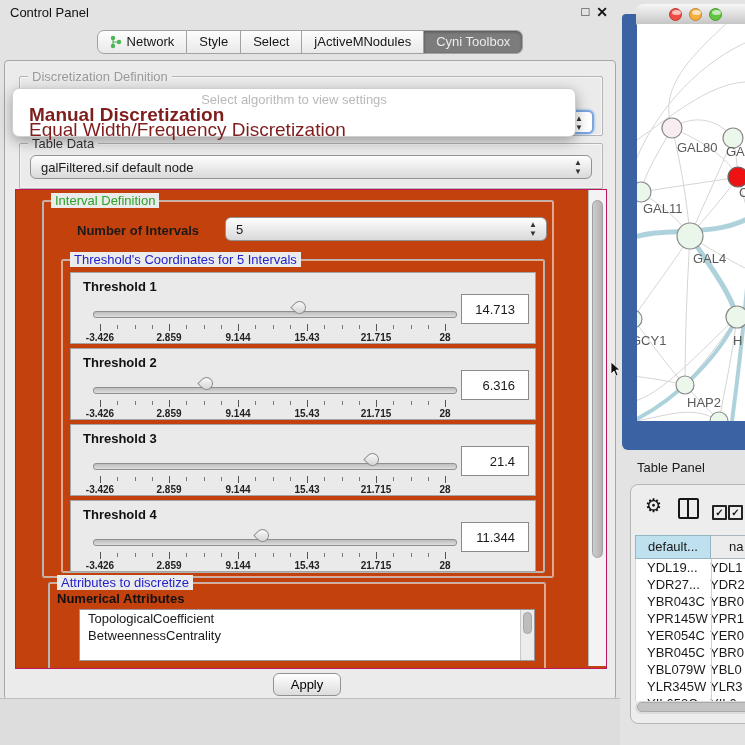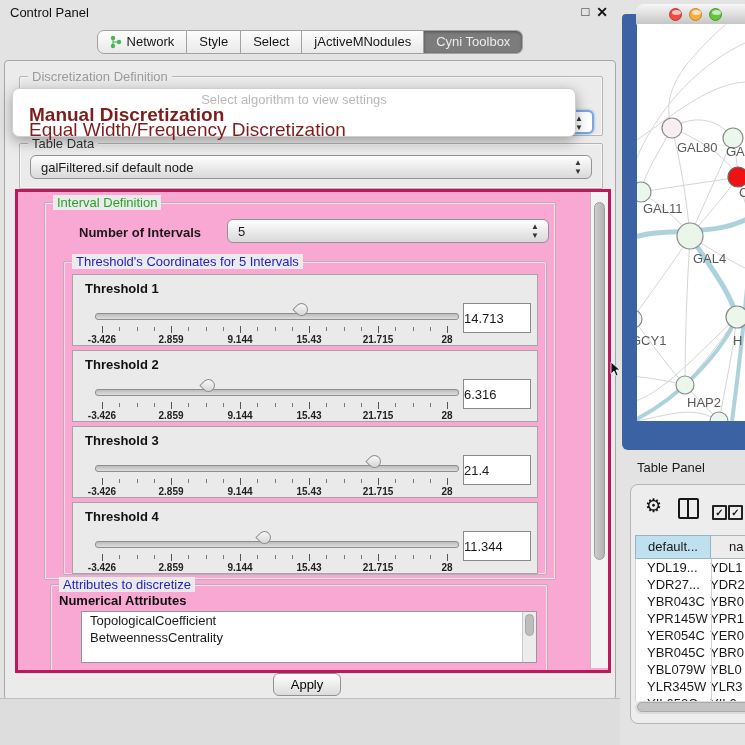--- a/index.html
+++ b/index.html
@@ -34,39 +34,39 @@
          border-radius:6px;font-size:13px;line-height:24px;padding-left:10px;box-sizing:border-box;}
   .combo .arrows{position:absolute;right:9px;top:2px;display:flex;flex-direction:column;line-height:9px;font-size:8px;color:#333;}
   .focus-combo{border:2px solid #7aa7e0;box-shadow:0 0 3px #7aa7e0;background:#fff;}
   
   .popup{position:absolute;left:12px;top:88px;width:564px;height:49px;background:#fff;border:1px solid #cfcfcf;
          border-radius:7px;box-shadow:0 4px 14px rgba(0,0,0,.35);z-index:30;padding-top:3px;box-sizing:border-box;}
   .popup-prompt{text-align:center;font-size:13px;color:#b9b9b9;height:15px;line-height:15px;}
   .popup-item{font-size:19px;height:15px;line-height:15px;padding-left:16px;color:#7f1d1d;}
   .popup-item.first{font-weight:bold;}
   
-  .scrollpane{position:absolute;left:10px;top:128px;width:590px;height:478px;border:3px solid #be185d;
-              background:#f9a8d4;overflow:hidden;}
+  .scrollpane{position:absolute;left:10px;top:128px;width:590px;height:478px;border:1px solid #be185d;
+              background:#c2410c;overflow:hidden;}
   .vscroll{position:absolute;right:0;top:0;width:17px;height:476px;background:#f3f3f3;border-left:1px solid #b9b9b9;}
   .vscroll .vthumb{position:absolute;left:3px;top:10px;width:11px;height:358px;border-radius:6px;
                    background:linear-gradient(90deg,#cdcdcd,#b2b2b2);border:1px solid #9e9e9e;box-sizing:border-box;}
   
   .th-panel{position:absolute;left:8px;width:466px;height:72px;border:1px solid #a5a5a5;background:#eaeaea;box-sizing:border-box;}
   .th-label{position:absolute;left:12px;top:6px;font-weight:bold;font-size:13px;color:#111;}
   .slider{position:absolute;left:0;top:0;width:400px;height:72px;}
   .groove{position:absolute;left:22px;top:38px;width:362px;height:5px;border-radius:3px;
           background:linear-gradient(#bcbcbc,#dedede);border:1px solid #8f8f8f;}
   .thumb{position:absolute;width:13px;height:13px;top:28px;background:linear-gradient(135deg,#ffffff,#cfcfcf);
          border:1px solid #8d8d8d;border-radius:50% 50% 50% 0;transform:rotate(45deg);box-sizing:border-box;}
   .tick{position:absolute;top:51px;width:1px;background:#555;}
   .tick.major{height:7px;}
   .tick.minor{height:4px;top:52px;background:#777;}
   .tick-lab{position:absolute;top:59px;width:48px;margin-left:-24px;text-align:center;font-size:10px;font-weight:bold;color:#222;}
-  .th-value{position:absolute;left:390px;top:28px;width:68px;height:30px;background:#fff;border:1px solid #8a8a8a;
-            font-size:13px;line-height:30px;padding-right:5px;box-sizing:border-box;}
+  .th-value{position:absolute;left:390px;top:21px;width:68px;height:30px;background:#fff;border:1px solid #8a8a8a;
+            font-size:13px;line-height:30px;text-align:right;padding-right:13px;box-sizing:border-box;}
   
   .attr-head{position:absolute;font-weight:bold;font-size:13px;color:#111;}
   .listbox{position:absolute;background:#fff;border:1px solid #979797;overflow:hidden;}
   .listbox .item{font-size:13px;height:17px;line-height:17px;padding-left:8px;white-space:nowrap;}
   .list-scroll{position:absolute;right:0;top:0;width:13px;height:100%;background:#ececec;border-left:1px solid #c9c9c9;}
   .list-scroll .vthumb{position:absolute;left:2px;top:2px;width:9px;height:22px;border-radius:5px;background:#bdbdbd;border:1px solid #a7a7a7;box-sizing:border-box;}
   .apply{position:absolute;left:268px;top:612px;width:68px;height:23px;border:1px solid #929292;border-radius:6px;
          background:linear-gradient(#ffffff,#dcdcdc);font-size:13px;font-family:"Liberation Sans",sans-serif;}
   
   .bottom-strip{position:absolute;left:0;top:698px;width:620px;height:47px;background:#dddddd;border-top:1px solid #c0c0c0;}

